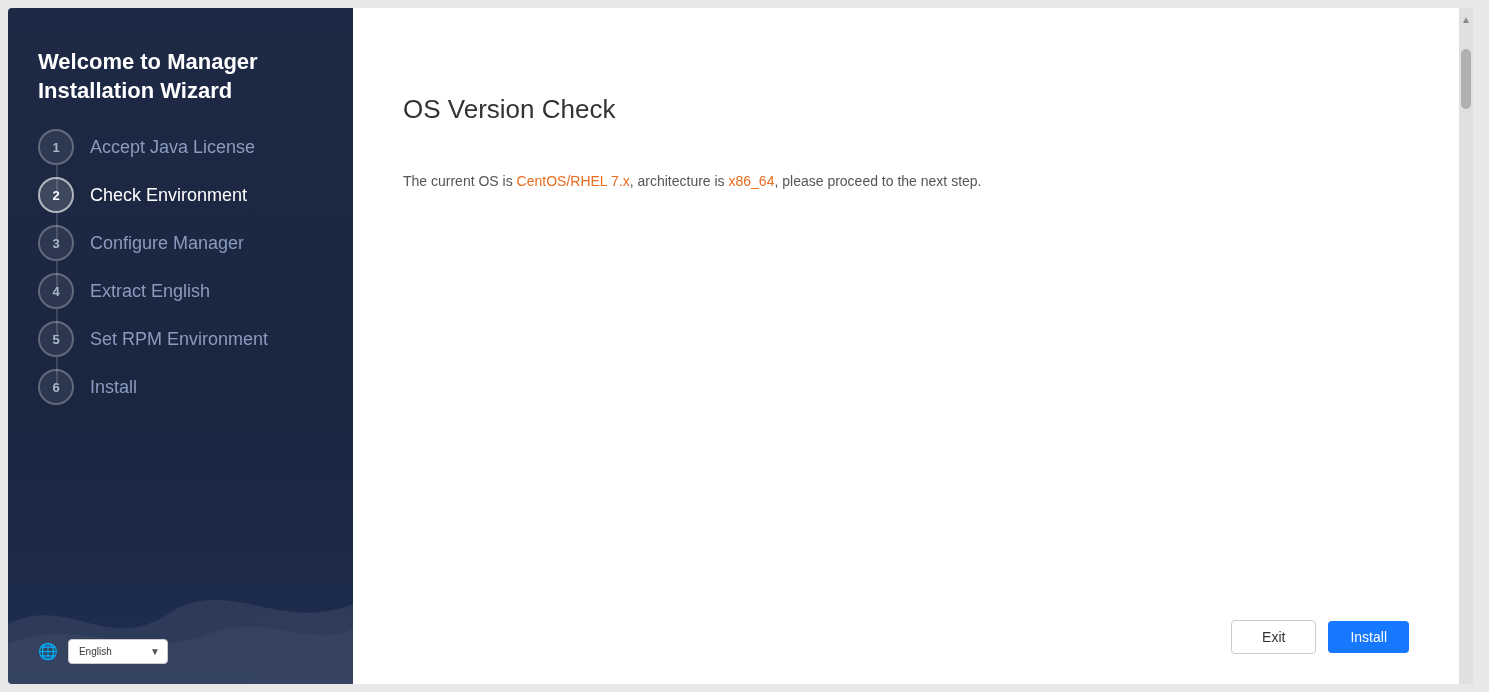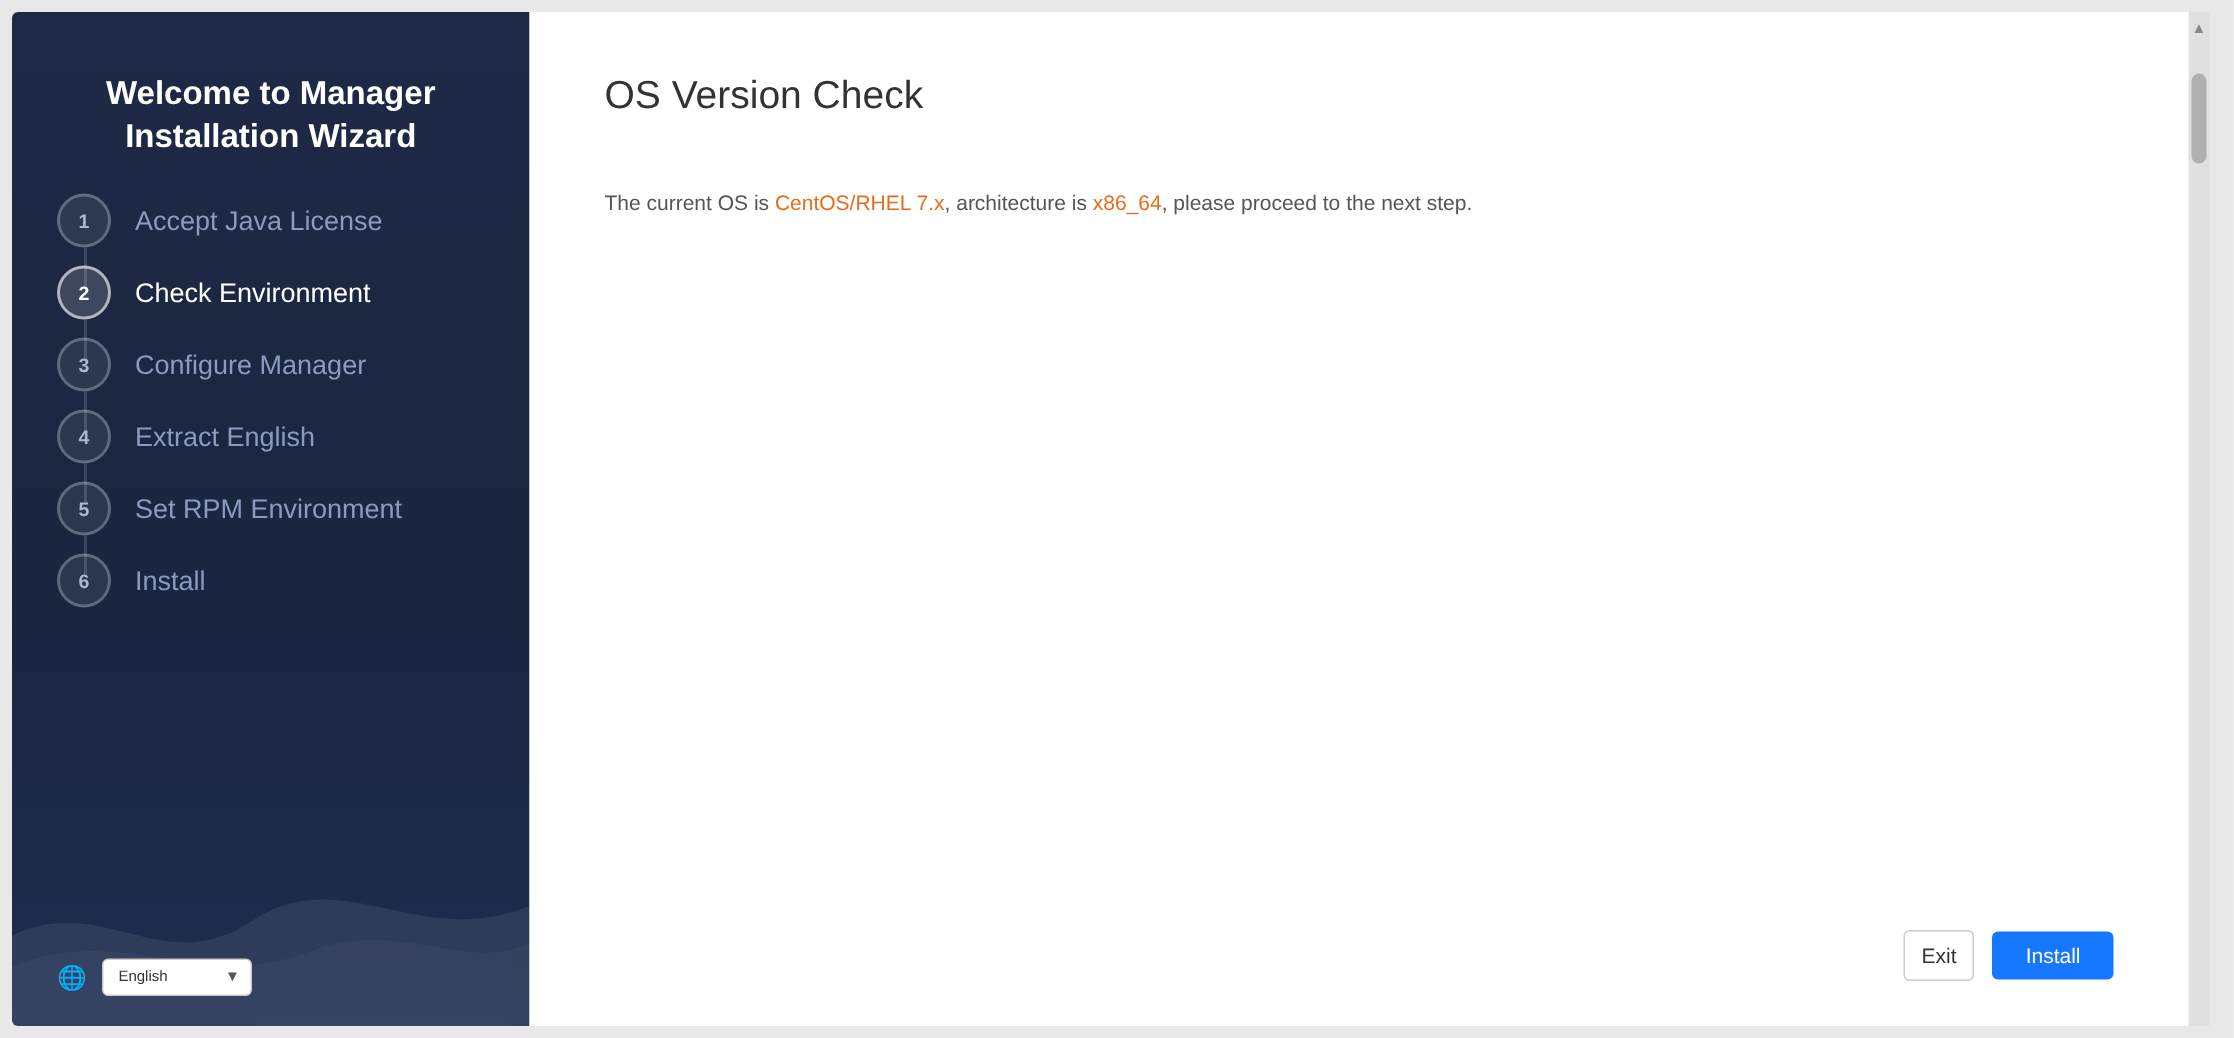--- a/index.html
+++ b/index.html
@@ -165,20 +165,21 @@
       flex-direction: column;
       padding: 40px 50px 30px 50px;
       position: relative;
     }
 
     .page-title {
       font-size: 26px;
       font-weight: 400;
       color: #333333;
       margin-bottom: 24px;
+      margin-top: 46px;
     }
 
     .os-check-text {
       font-size: 14px;
       color: #555555;
       line-height: 1.6;
       margin-top: 21px;
     }
 
     .os-name {
@@ -194,21 +195,21 @@
       display: flex;
       justify-content: flex-end;
       gap: 12px;
       align-items: center;
     }
 
     .btn-exit {
       background: #ffffff;
       border: 1px solid #cccccc;
       border-radius: 4px;
-      padding: 8px 11px;
+      padding: 8px 30px;
       font-size: 14px;
       color: #333333;
       cursor: pointer;
     }
 
     .btn-install {
       background: #1677ff;
       border: none;
       border-radius: 4px;
       padding: 8px 22px;
@@ -246,21 +247,21 @@
 <body>
 
 <div class="outer-wrapper">
 
   <div class="sidebar">
     <svg class="sidebar-wave" viewBox="0 0 345 180" preserveAspectRatio="none">
       <path d="M0,120 C60,90 100,150 160,110 C220,70 270,130 345,100 L345,180 L0,180 Z" fill="white" opacity="0.5"></path>
       <path d="M0,140 C80,110 120,160 200,130 C260,108 300,145 345,125 L345,180 L0,180 Z" fill="white" opacity="0.4"></path>
     </svg>
 
-    <div class="sidebar-title" style="white-space: pre-line; text-align: center;">Welcome to Manager
+    <div class="sidebar-title" style="white-space: pre-line;">Welcome to Manager
 Installation Wizard</div>
 
     <div class="steps-list">
     <div class="step-item">
           <div class="step-circle">1</div>
           <span class="step-label">Accept Java License</span>
           <div class="step-connector"></div>
         </div>
         <div class="step-item active">
           <div class="step-circle">2</div>

